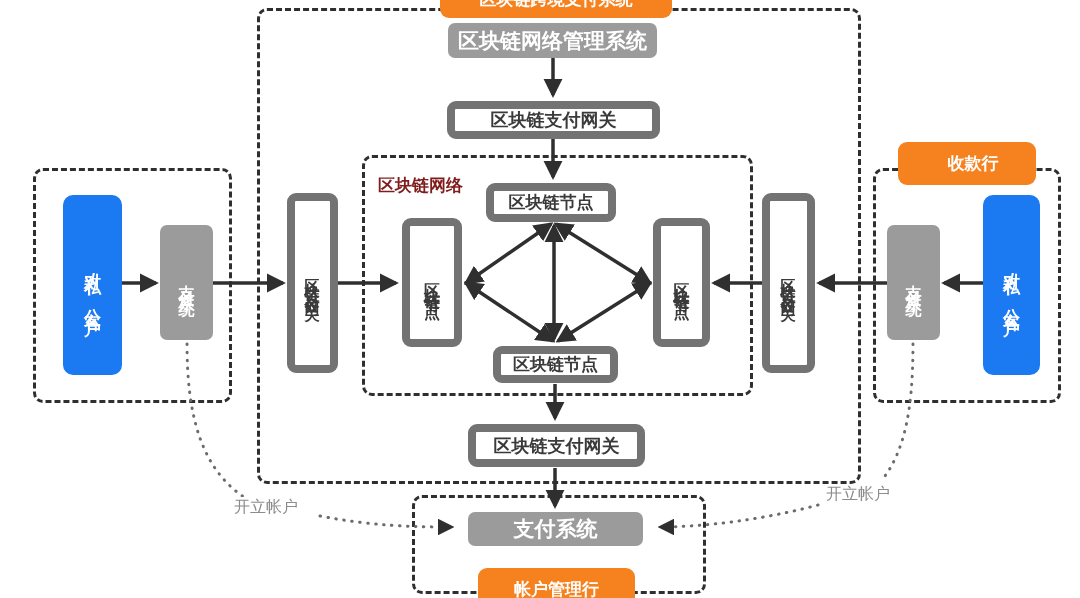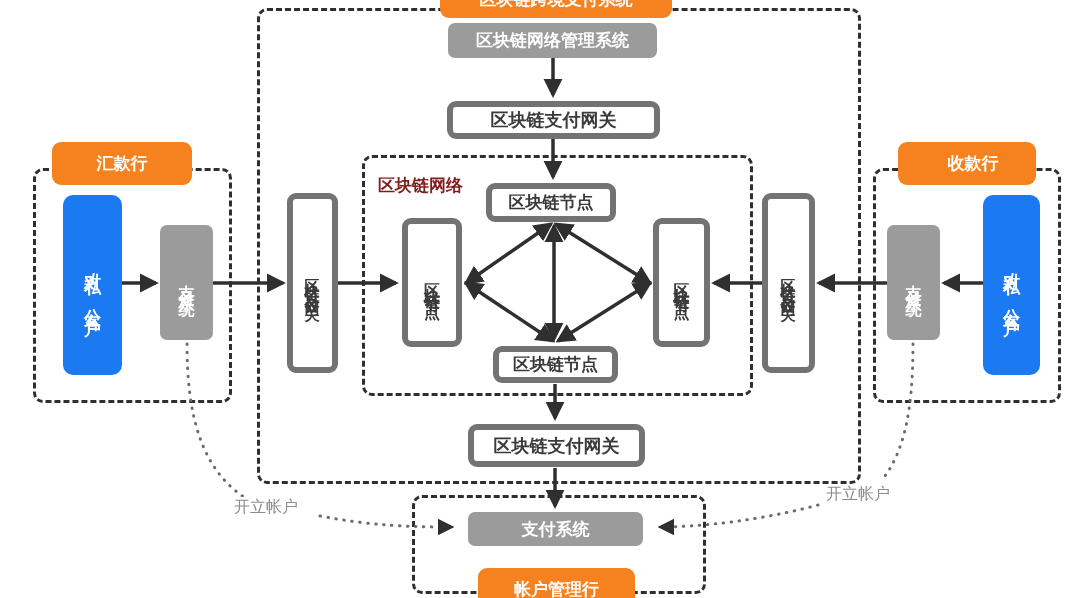--- a/index.html
+++ b/index.html
@@ -8,22 +8,22 @@
     font-family:"Liberation Sans","DejaVu Sans",sans-serif;
   }
   .dashed{
     position:absolute;border:3px dashed #2f2f2f;border-radius:10px;z-index:1;background:transparent;
   }
   .svglayer{position:absolute;left:0;top:0;z-index:2;}
   .box{
     position:absolute;z-index:3;display:flex;align-items:center;justify-content:center;
     box-sizing:border-box;font-weight:bold;text-align:center;
   }
-  .whitebox{background:#ffffff;border:6px solid #737373;border-radius:9px;color:#3a3a3a;font-size:18px;}
-  .graybox{background:#9b9b9b;border-radius:7px;color:#ffffff;font-size:17px;}
+  .whitebox{background:#ffffff;border:8px solid #737373;border-radius:9px;color:#3a3a3a;font-size:18px;}
+  .graybox{background:#9b9b9b;border-radius:7px;color:#ffffff;font-size:21px;}
   .bluebox{background:#1b79f1;border-radius:10px;color:#ffffff;font-size:17px;}
   .orangebox{background:#f5821f;border-radius:9px;color:#ffffff;font-size:17px;z-index:4;}
   .vtext{writing-mode:vertical-lr;text-orientation:upright;letter-spacing:0.32em;line-height:1;}
   .floatlabel{
     position:absolute;z-index:4;font-weight:bold;white-space:nowrap;
   }
   .netlabel{color:#7f1d1d;font-size:17px;}
   .openlabel{color:#8c8c8c;font-size:16px;font-weight:normal;background:#ffffff;padding:0 3px;}
 </style>
 </head>
@@ -99,23 +99,20 @@
     <span>区块链节点</span>
   </div>
 
   <div class="box whitebox" style="left:287px;top:193px;width:51px;height:180px;font-size:15px;">
     <span class="vtext">区块链支付网关</span>
   </div>
   <div class="box whitebox" style="left:762px;top:193px;width:53px;height:180px;font-size:15px;">
     <span class="vtext">区块链支付网关</span>
   </div>
 
-  <div class="box orangebox" style="left:52px;top:142px;width:140px;height:43px;">
-    <span>汇款行</span>
-  </div>
   <div class="box bluebox" style="left:63px;top:195px;width:59px;height:180px;">
     <span class="vtext">对私/公客户</span>
   </div>
   <div class="box graybox" style="left:160px;top:225px;width:53px;height:115px;font-size:16px;">
     <span class="vtext">支付系统</span>
   </div>
 
   <div class="box orangebox" style="left:898px;top:142px;width:138px;height:43px;padding-left:12px;">
     <span>收款行</span>
   </div>

